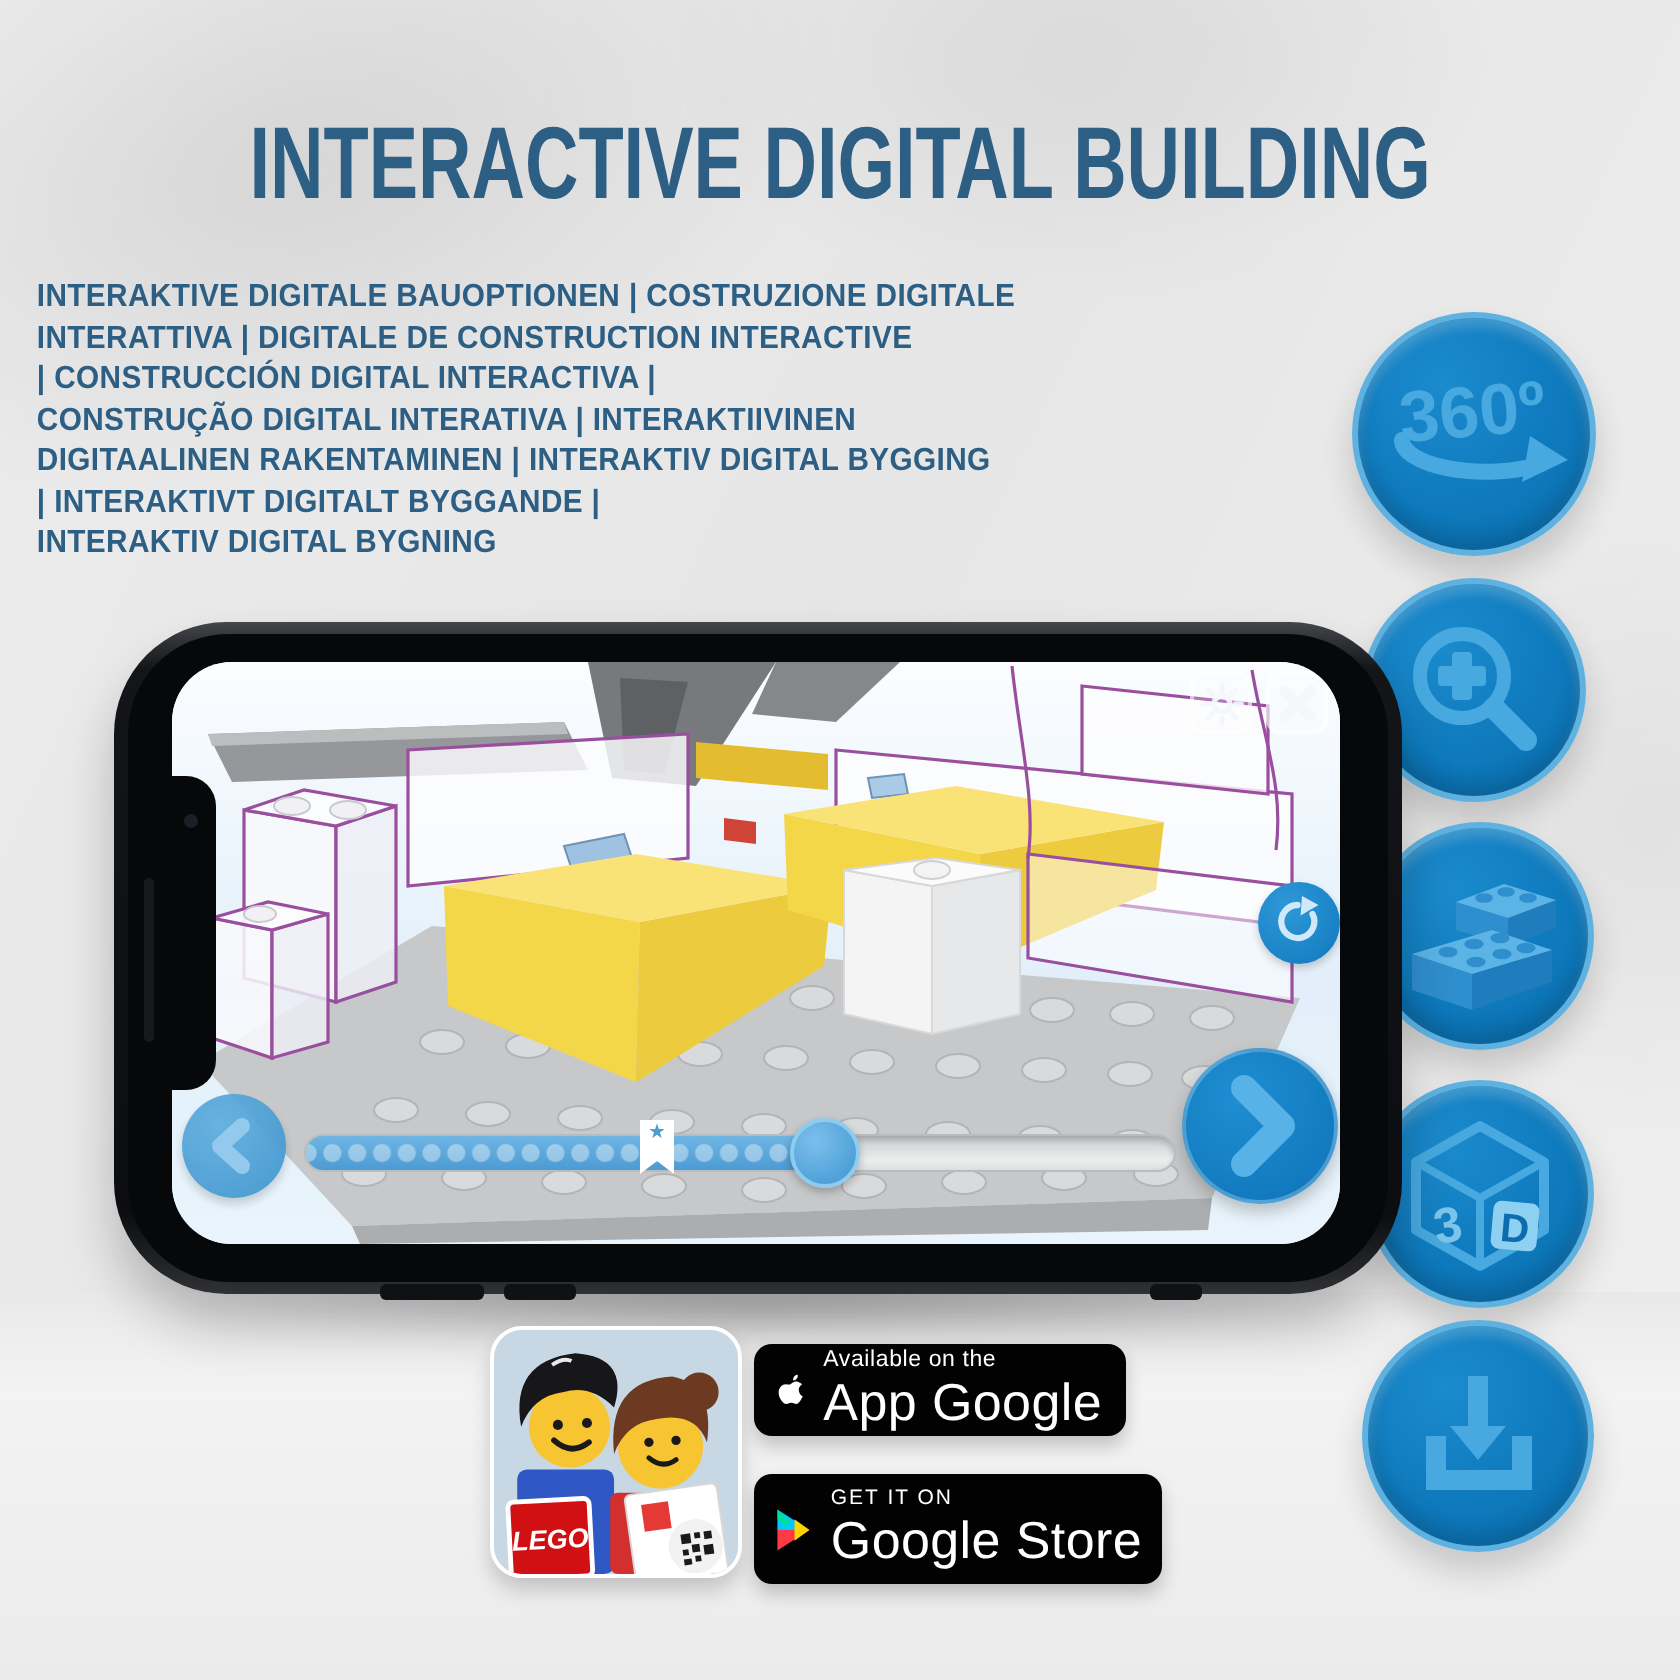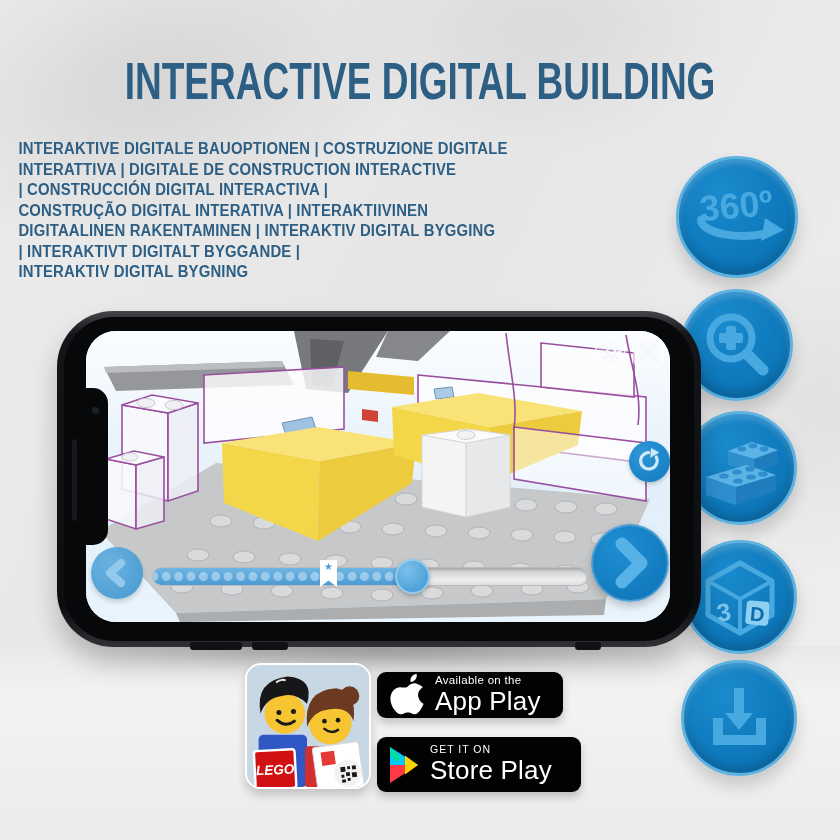--- a/index.html
+++ b/index.html
@@ -379,29 +379,29 @@
     </svg>
   </div>
 
   <div class="store-badge badge-appstore">
     <svg width="36" height="42" viewBox="0 0 40 48">
       <path d="M24,9 c-1,-6 4,-9 7,-9 c1,4 -2,9 -7,9 z" fill="#fff"></path>
       <path d="M22,13 c3,-2 6,-3 9,-2 c4,1 7,4 7,4 c-4,3 -6,6 -5,11 c1,5 4,7 6,8 c-2,5 -6,12 -10,12 c-3,0 -4,-2 -8,-2 c-4,0 -5,2 -8,2 c-5,0 -12,-9 -12,-18 c0,-8 6,-13 11,-13 c4,0 7,2 10,-2 z" fill="#fff"></path>
     </svg>
     <div class="badge-text">
       <span class="small">Available on the</span>
-      <span class="big">App Play</span>
+      <span class="big">App Google</span>
     </div>
   </div>
 
   <div class="store-badge badge-gplay">
     <svg width="34" height="38" viewBox="0 0 34 38">
       <polygon points="3,1 31,19 3,19" fill="#00c8ff"></polygon>
       <polygon points="3,37 31,19 3,19" fill="#ff3a44"></polygon>
       <polygon points="18,9.5 31,19 18,28.5" fill="#ffd400"></polygon>
       <polygon points="3,1 14,12 10,16 3,9" fill="#00e08c" opacity=".9"></polygon>
     </svg>
     <div class="badge-text">
       <span class="small">GET IT ON</span>
-      <span class="big">Store Play</span>
+      <span class="big">Google Store</span>
     </div>
   </div>
 </div>
 
 </body></html>

